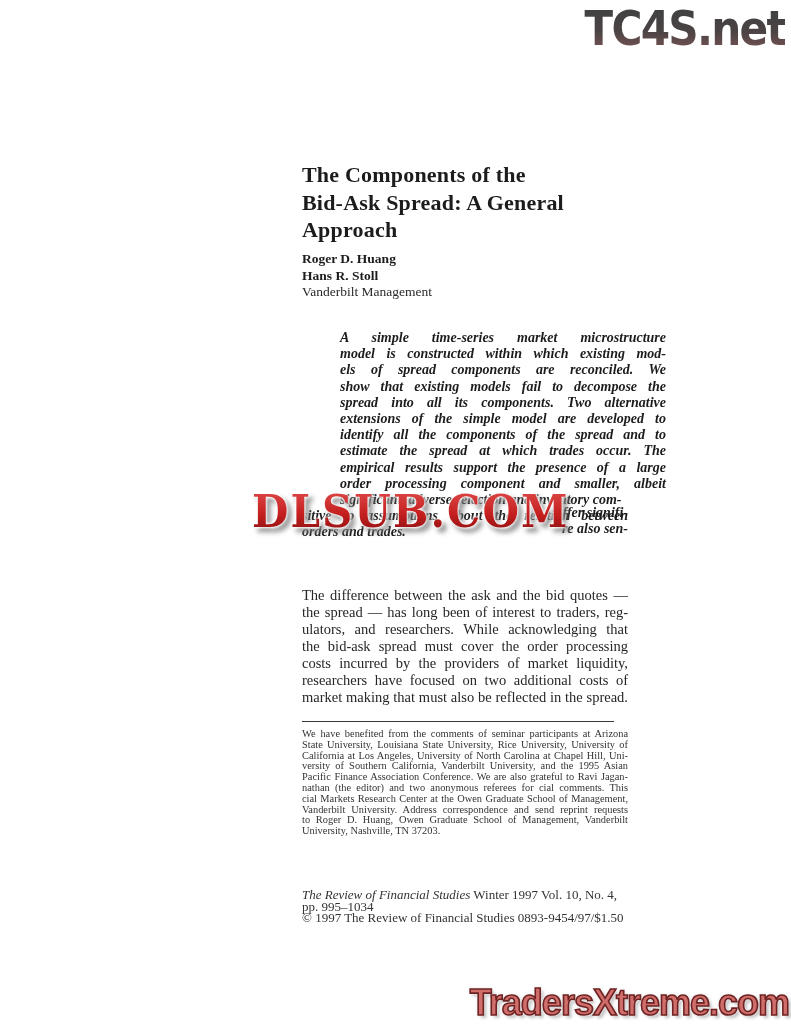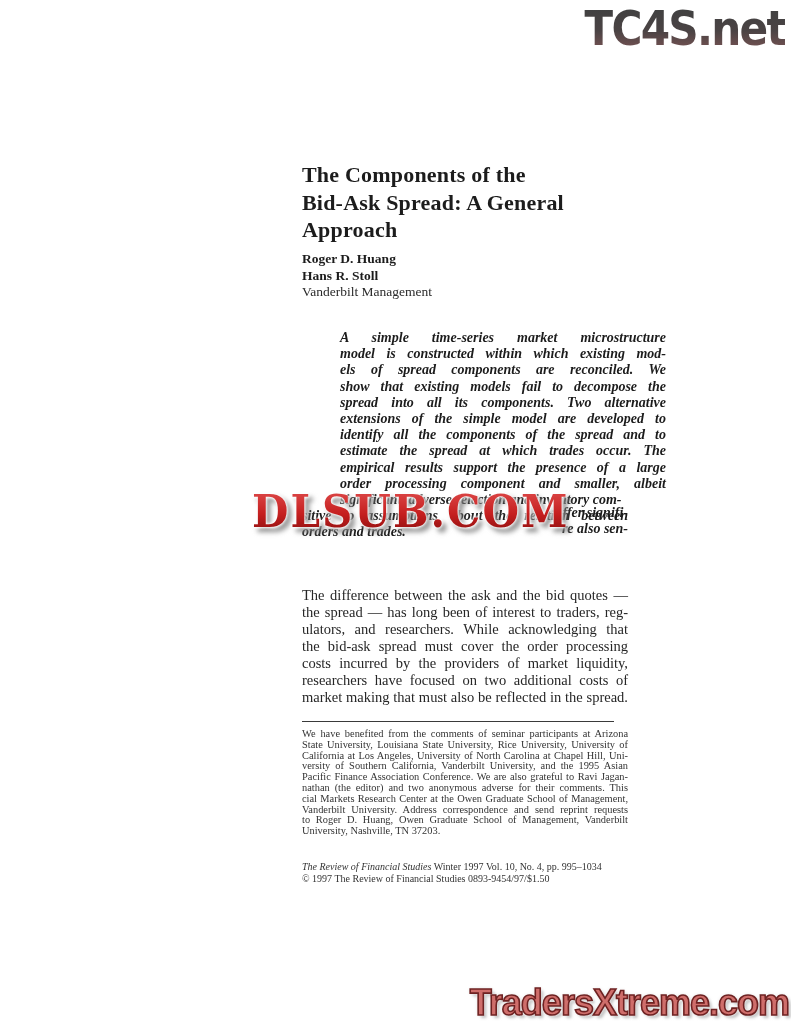--- a/index.html
+++ b/index.html
@@ -34,21 +34,21 @@
   .body-par { top:587px; font-size:14.5px; line-height:17px; color:#262626; }
   .body-par .line { text-align:justify; text-align-last:justify; }
 
   
   .fn-rule { position:absolute; left:302px; top:721px; width:312px; height:1px; background:#3a3a3a; }
   .footnote { top:729px; font-size:10.4px; line-height:10.8px; color:#333; }
   .footnote .line { text-align:justify; text-align-last:justify; }
   .footnote .line:last-child { text-align:left; text-align-last:left; }
 
   
-  .journal { top:861px; font-size:10px; line-height:11.5px; color:#333; }
+  .journal { top:889px; font-size:13px; line-height:11.5px; color:#333; }
   .journal .it { font-style:italic; }
 
   
   .wm-tc4s {
     position:absolute; top:0px; right:6px;
     font-family:"DejaVu Sans","Liberation Sans",sans-serif;
     font-weight:bold; font-size:48px; letter-spacing:-2px;
     transform:scaleX(0.88); transform-origin:right top;
     background:linear-gradient(#414141 15%, #4a4344 55%, #7d5555 95%);
     -webkit-background-clip:text; background-clip:text; color:transparent;
@@ -128,21 +128,21 @@
     </div>
 
   <div class="fn-rule"></div>
 
   <div class="col footnote">
       <div class="line">We have benefited from the comments of seminar participants at Arizona</div>
       <div class="line">State University, Louisiana State University, Rice University, University of</div>
       <div class="line">California at Los Angeles, University of North Carolina at Chapel Hill, Uni-</div>
       <div class="line">versity of Southern California, Vanderbilt University, and the 1995 Asian</div>
       <div class="line">Pacific Finance Association Conference. We are also grateful to Ravi Jagan-</div>
-      <div class="line">nathan (the editor) and two anonymous adverse for their comments. This</div>
+      <div class="line">nathan (the editor) and two anonymous referees for cial comments. This</div>
       <div class="line">cial Markets Research Center at the Owen Graduate School of Management,</div>
       <div class="line">Vanderbilt University. Address correspondence and send reprint requests</div>
       <div class="line">to Roger D. Huang, Owen Graduate School of Management, Vanderbilt</div>
       <div class="line">University, Nashville, TN 37203.</div>
     </div>
 
   <div class="col journal">
     <div><span class="it">The Review of Financial Studies</span><span> Winter 1997 Vol. 10, No. 4, pp. 995–1034</span></div>
     <div>© 1997 The Review of Financial Studies 0893-9454/97/$1.50</div>
   </div>

